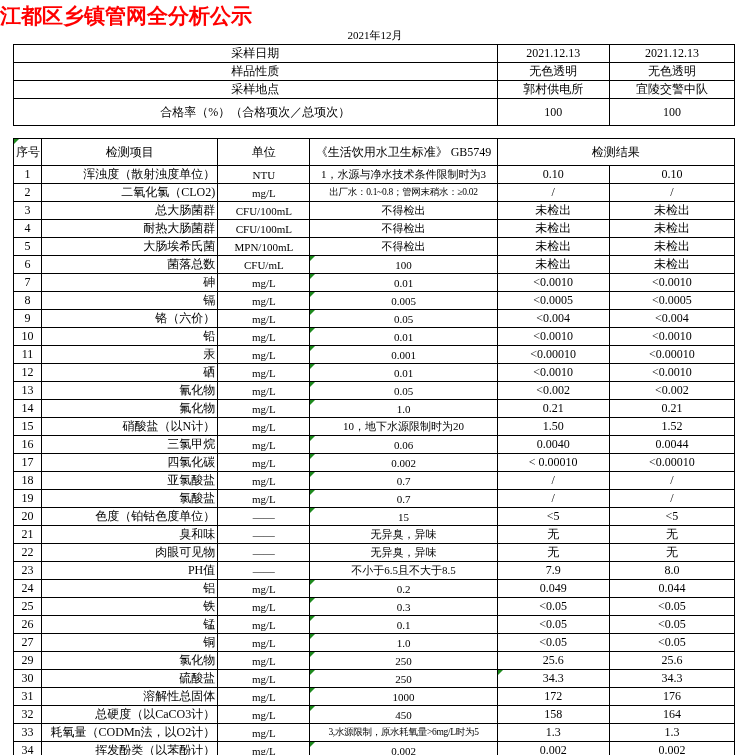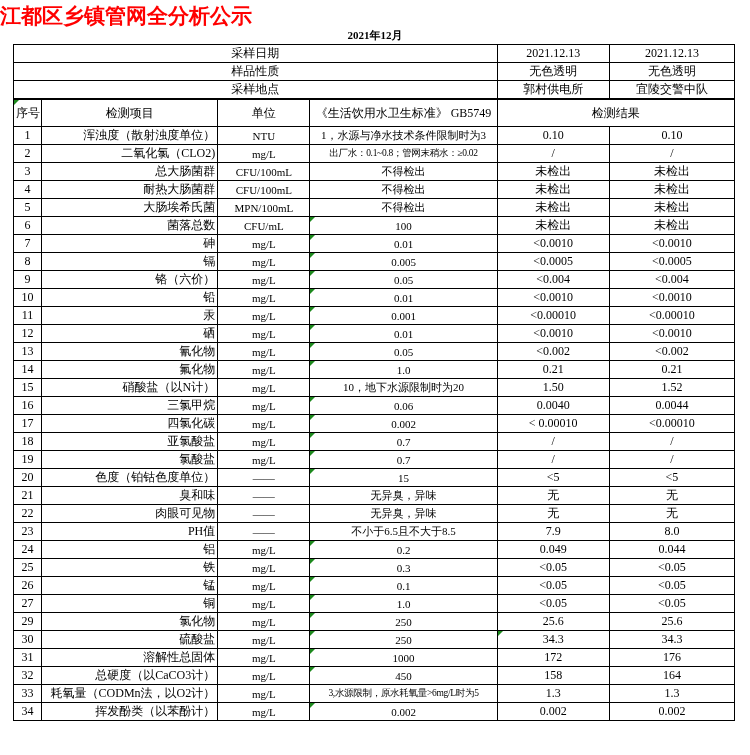--- a/index.html
+++ b/index.html
@@ -14,21 +14,21 @@
   .title {
     font-family:"Liberation Sans", sans-serif;
     font-weight:bold;
     font-size:21px;
     line-height:26px;
     color:#ff0000;
     margin:0;
   }
   .subtitle {
     text-align:center;
-    font-weight:bold;
+    font-weight:normal;
     font-size:11px;
     line-height:13px;
     margin:0 0 2px 0;
   }
   table {
     border-collapse:collapse;
     table-layout:fixed;
     margin-left:13px;
     width:722px;
   }
@@ -36,21 +36,21 @@
     border:1px solid #000;
     padding:0 2px;
     overflow:hidden;
     white-space:nowrap;
     text-align:center;
     font-weight:normal;
     font-size:12px;
     position:relative;
   }
   
-  .summary-table { margin-bottom:0; }
+  .summary-table { margin-bottom:12px; }
   .summary-table tr { height:17px; }
   .summary-table tr.tall { height:27px; }
   
   .results-table tr { height:16px;margin-top:17px; }
   .results-table tr.head { height:27px; }
   .results-table td.item { text-align:right; padding-left:4px; }
   .results-table td.unit { font-size:11px; }
   .results-table td.std  { font-size:11px; }
   .results-table td.std.small { font-size:9.5px; letter-spacing:-0.3px; }
   .results-table td.num  { font-size:12px; }
@@ -86,20 +86,25 @@
     </tr>
     <tr>
       <td colspan="4">样品性质</td>
       <td>无色透明</td>
       <td>无色透明</td>
     </tr>
     <tr>
       <td colspan="4">采样地点</td>
       <td>郭村供电所</td>
       <td>宜陵交警中队</td>
+    </tr>
+    <tr class="tall">
+      <td colspan="4">合格率（%）（合格项次／总项次）</td>
+      <td>100</td>
+      <td>100</td>
     </tr>
   </tbody>
     </table>
 
   <table class="results-table">
     <colgroup>
       <col style="width:28px">
         <col style="width:176px">
         <col style="width:92px">
       <col style="width:187px">

